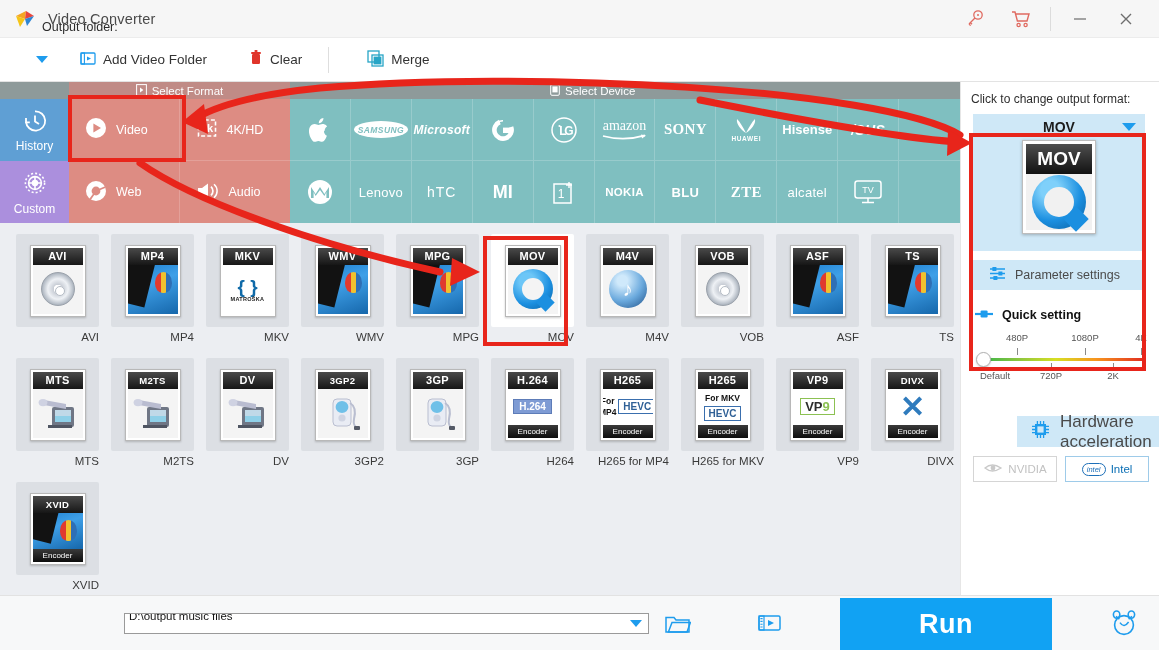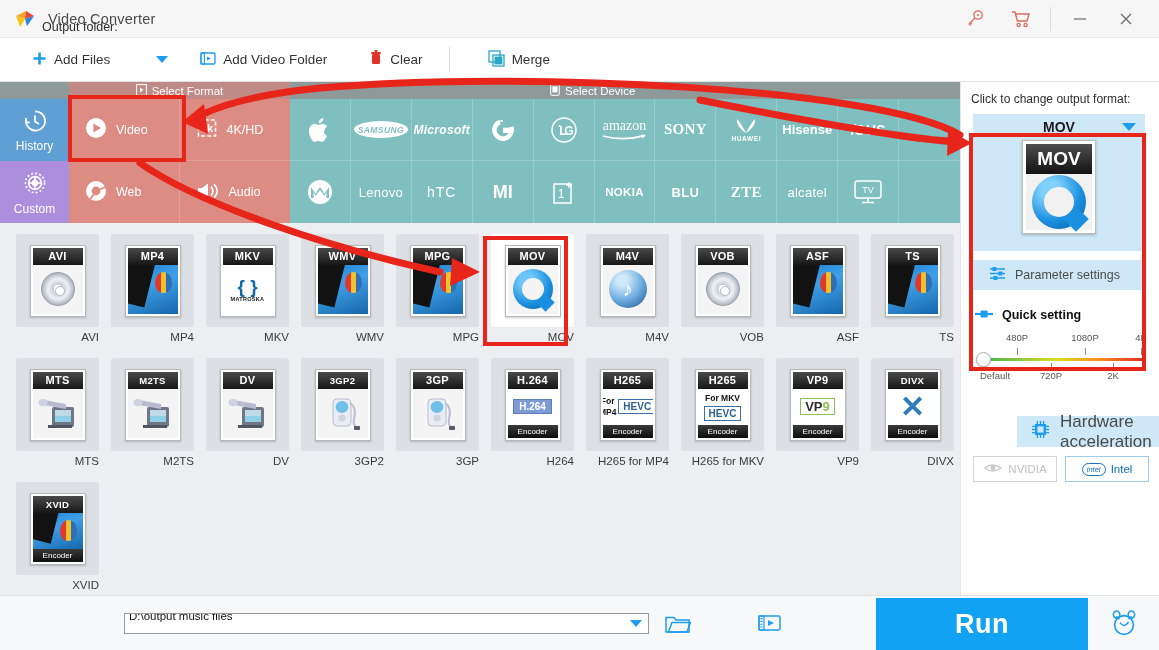--- a/index.html
+++ b/index.html
@@ -281,21 +281,21 @@
   }
   .out-input-caret {
     position:absolute; left:630px; top:620px;
     width:0;height:0;border-left:6px solid transparent;border-right:6px solid transparent;
     border-top:7px solid #1e9ced; cursor:pointer; z-index:5;
   }
   .icon-btn {
     position:absolute; display:flex; align-items:center; justify-content:center; cursor:pointer;
   }
   .run-btn {
-    position:absolute; left:876px; top:598px; width:212px; height:52px;
+    position:absolute; left:840px; top:598px; width:212px; height:52px;
     background:#11a2f3; color:#fff; font-size:27px; font-weight:bold;
     display:flex; align-items:center; justify-content:center; cursor:pointer;
     letter-spacing:.5px;
   }
 
   
   .arrows { position:absolute; left:0; top:0; width:1159px; height:650px; pointer-events:none; z-index:35; }
 </style>
 </head>
 <body>
@@ -335,28 +335,20 @@
       </div>
       <div class="tb-icon" style="margin-right:10px">
         <svg width="18" height="18" viewBox="0 0 18 18">
             <path d="M4 4 L14 14 M14 4 L4 14" stroke="#6e6e6e" stroke-width="1.4"></path>
           </svg>
       </div>
     </div>
   </div>
 
   <div class="toolbar">
-    <div class="tool tool-first">
-      <span>
-        <svg width="15" height="15" viewBox="0 0 15 15">
-            <path d="M7.5 1.5 V13.5 M1.5 7.5 H13.5" stroke="#1e9ced" stroke-width="2.6"></path>
-          </svg>
-      </span>
-      <span>Add Files</span>
-    </div>
     <div style="width:36px"></div>
     <div class="caret-dn"></div>
     <div style="width:22px"></div>
     <div class="tool">
       <span>
         <svg width="16" height="15" viewBox="0 0 16 15">
             <rect x="1" y="2" width="14" height="11" rx="1" fill="none" stroke="#1e9ced" stroke-width="1.3"></rect>
             <rect x="1" y="2" width="3.4" height="11" fill="none" stroke="#1e9ced" stroke-width="1.1"></rect>
             <path d="M7 5.5 L11 7.5 L7 9.5 Z" fill="#1e9ced"></path>
           </svg>

